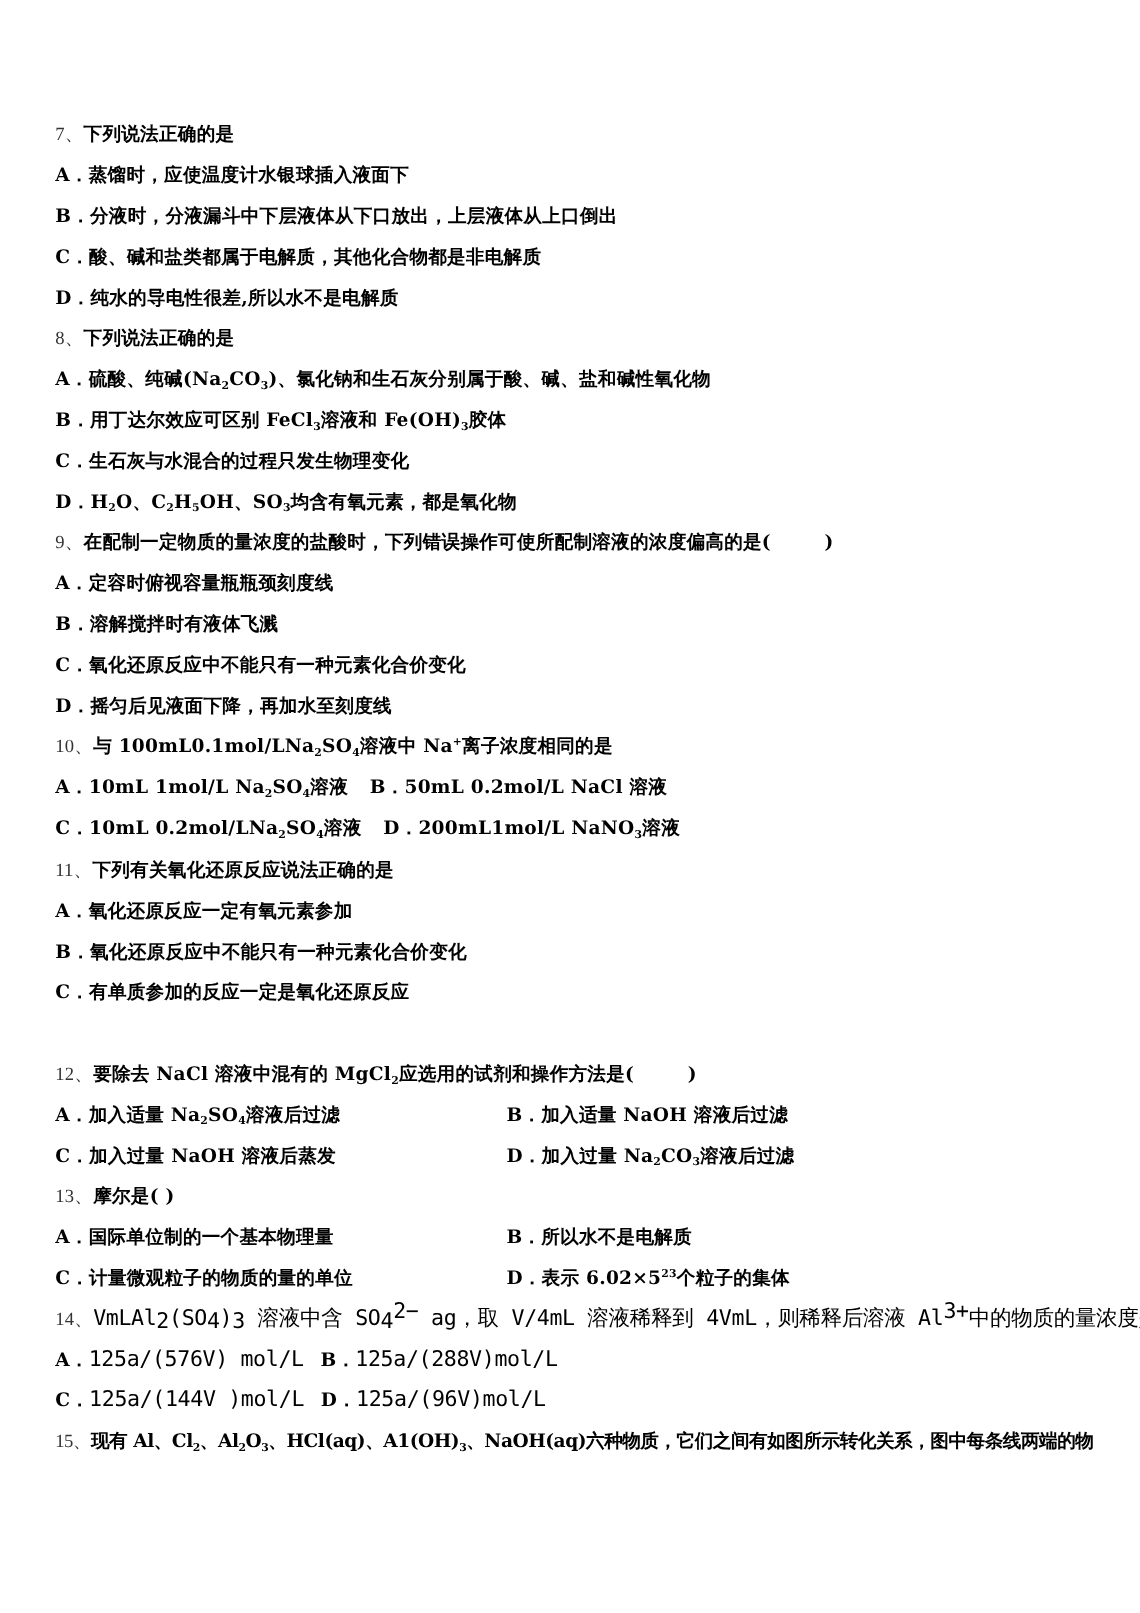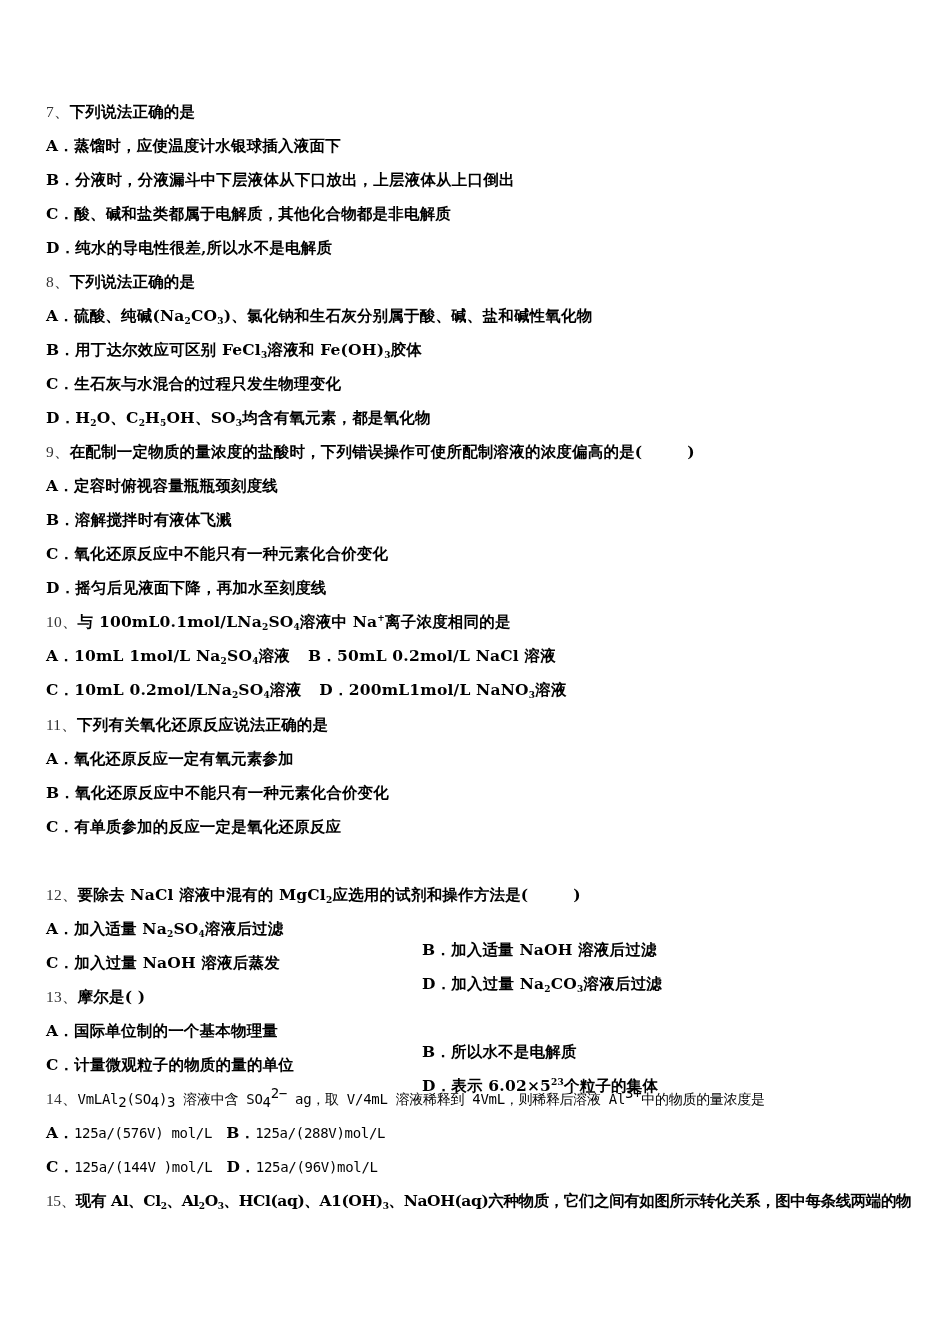--- a/index.html
+++ b/index.html
@@ -9,22 +9,22 @@
       position: absolute;
       left: 46px;
       font-family: "DejaVu Serif", "Liberation Serif", serif;
       font-size: 15.5px;
       line-height: 20px;
       white-space: nowrap;
       font-weight: bold;
       letter-spacing: 0.2px;
     }
     .qnum { font-weight: normal; color: #333; font-family: "Liberation Serif", serif; }
-    .mono { font-family: "DejaVu Sans Mono", "Liberation Mono", monospace; font-weight: normal; font-size: 14px; letter-spacing: -0.3px; }
-    .right-col { position: absolute; left: 376px; margin-top: 21px; }
+    .mono { font-family: "DejaVu Sans Mono", "Liberation Mono", monospace; font-weight: normal; font-size: 18px; letter-spacing: -0.3px; }
+    .right-col { position: absolute; left: 376px; }
     sub, sup { font-size: 9px; line-height: 0; }
     sub { vertical-align: -3px; }
     sup { vertical-align: 6px; }
   </style>
 </head>
 <body>
 
 <div class="page">
 
   <div class="line" style="top:102px">

